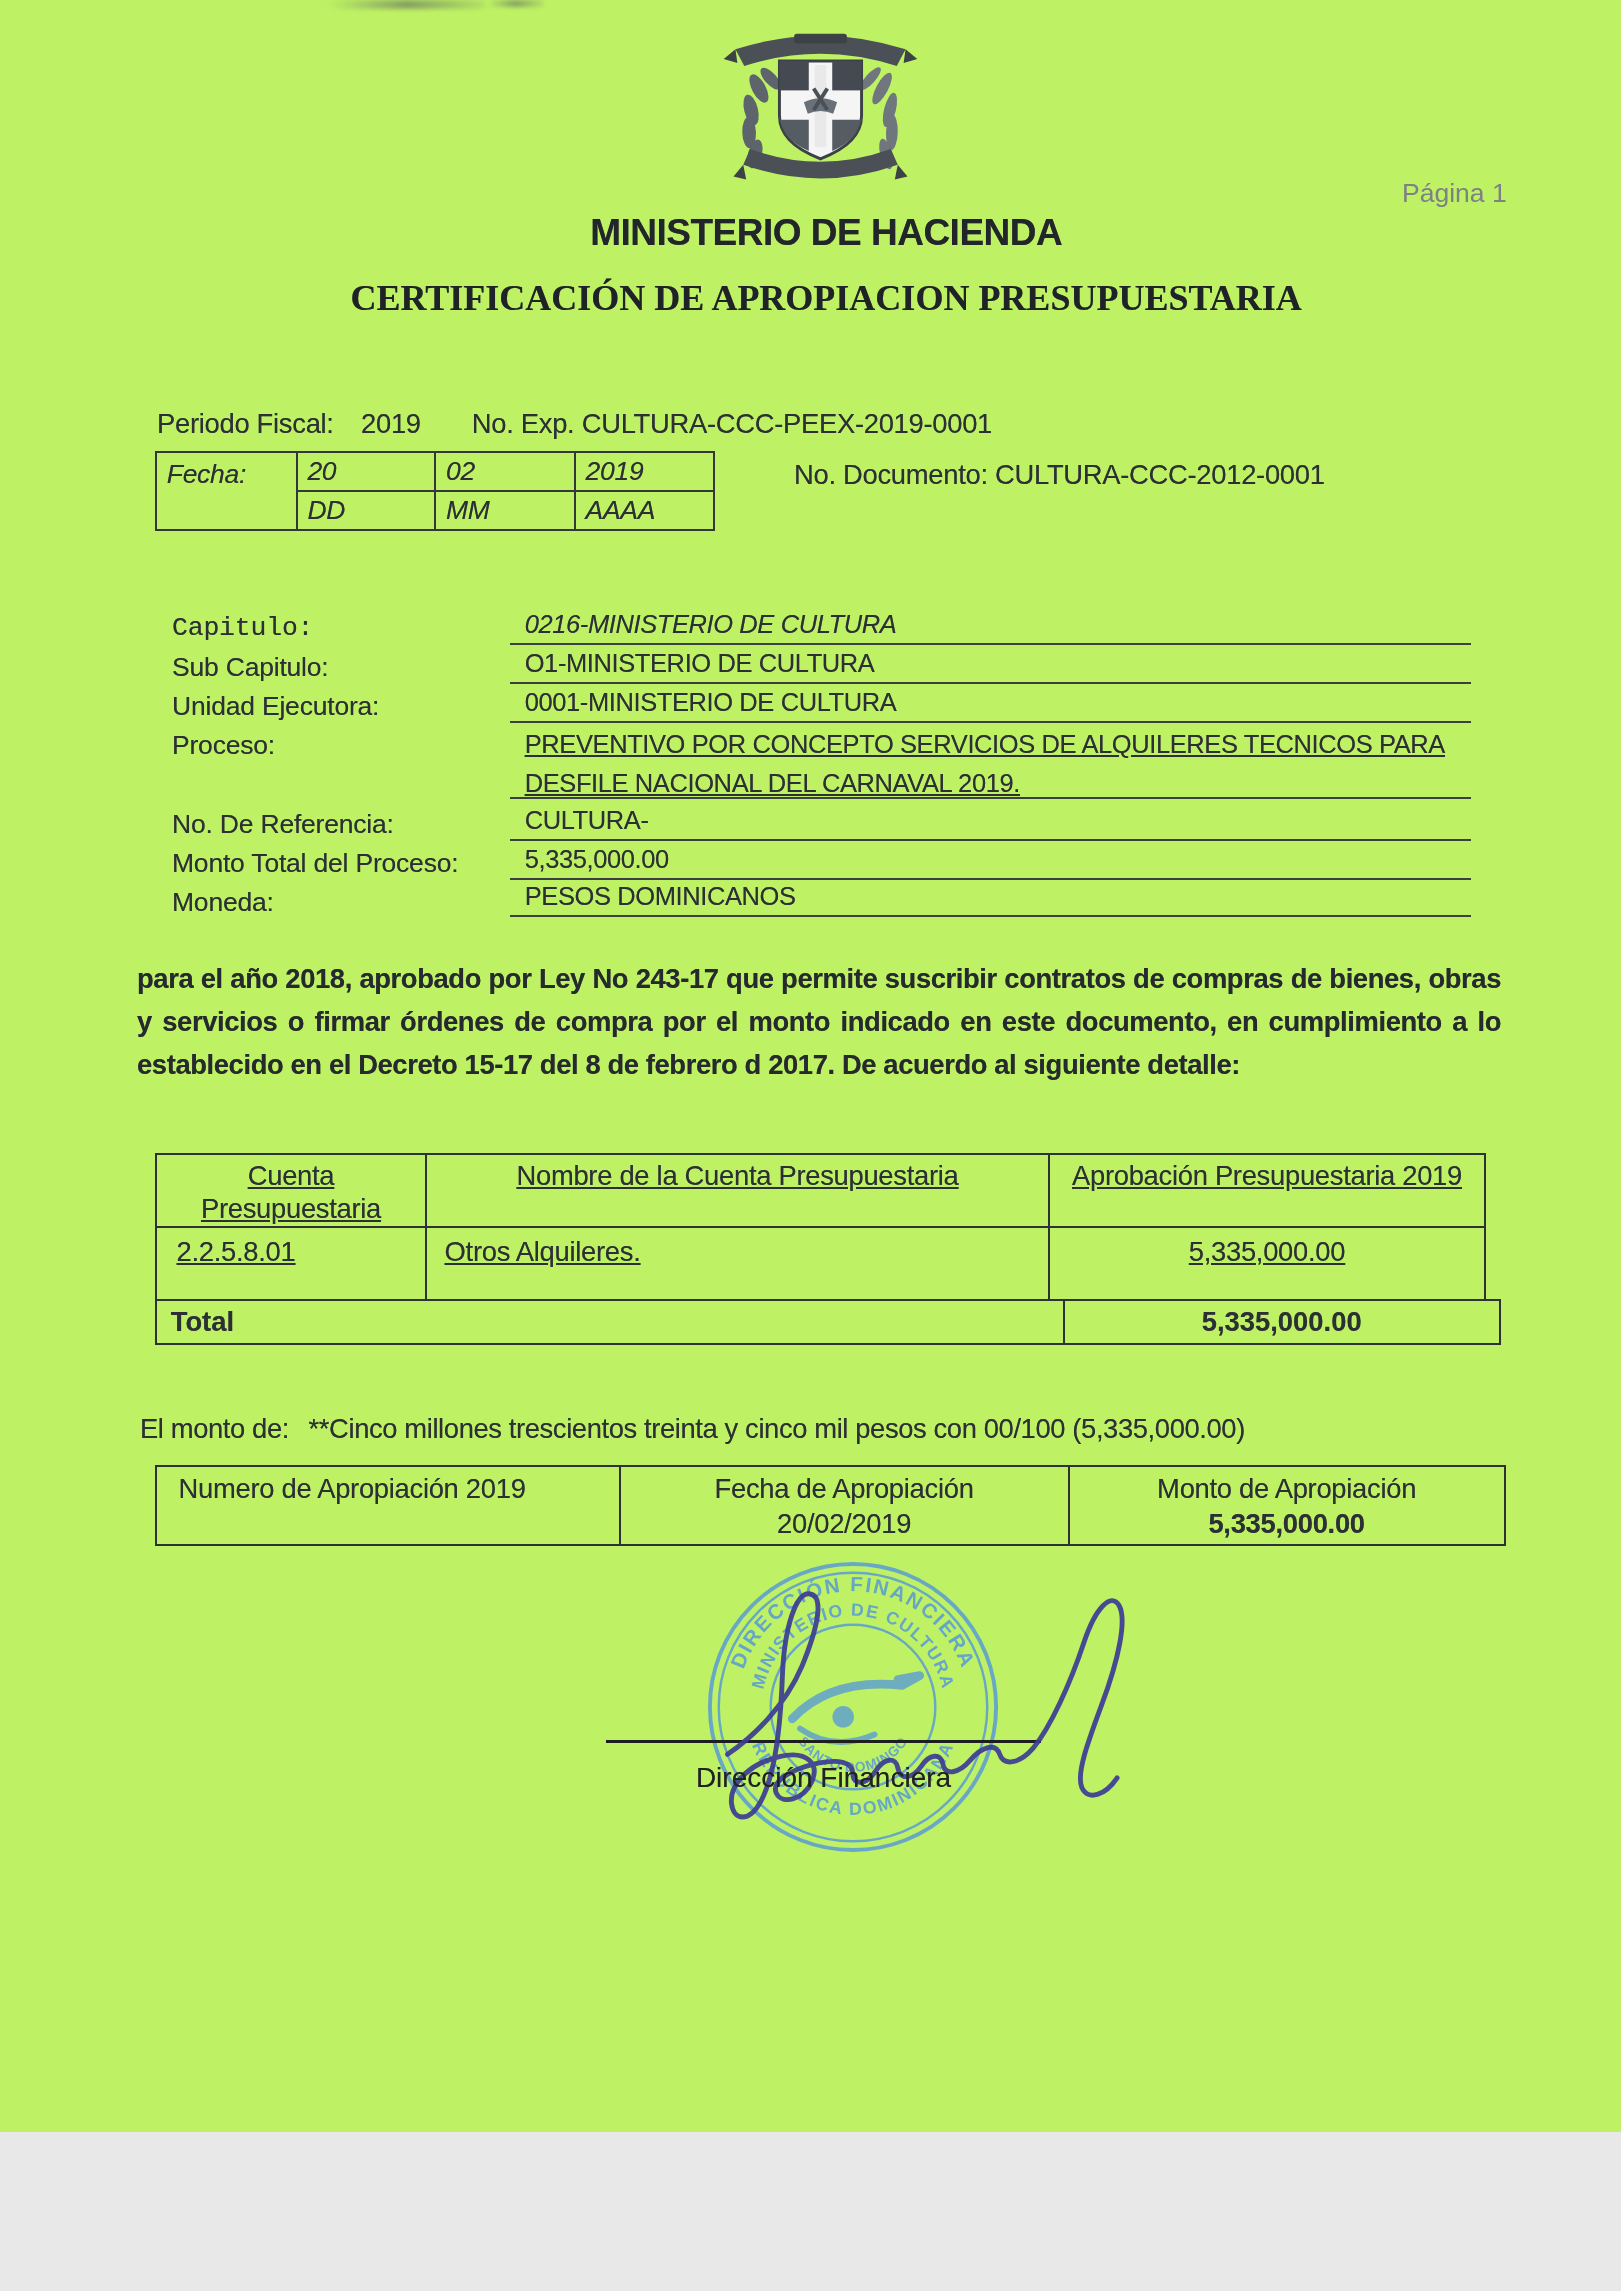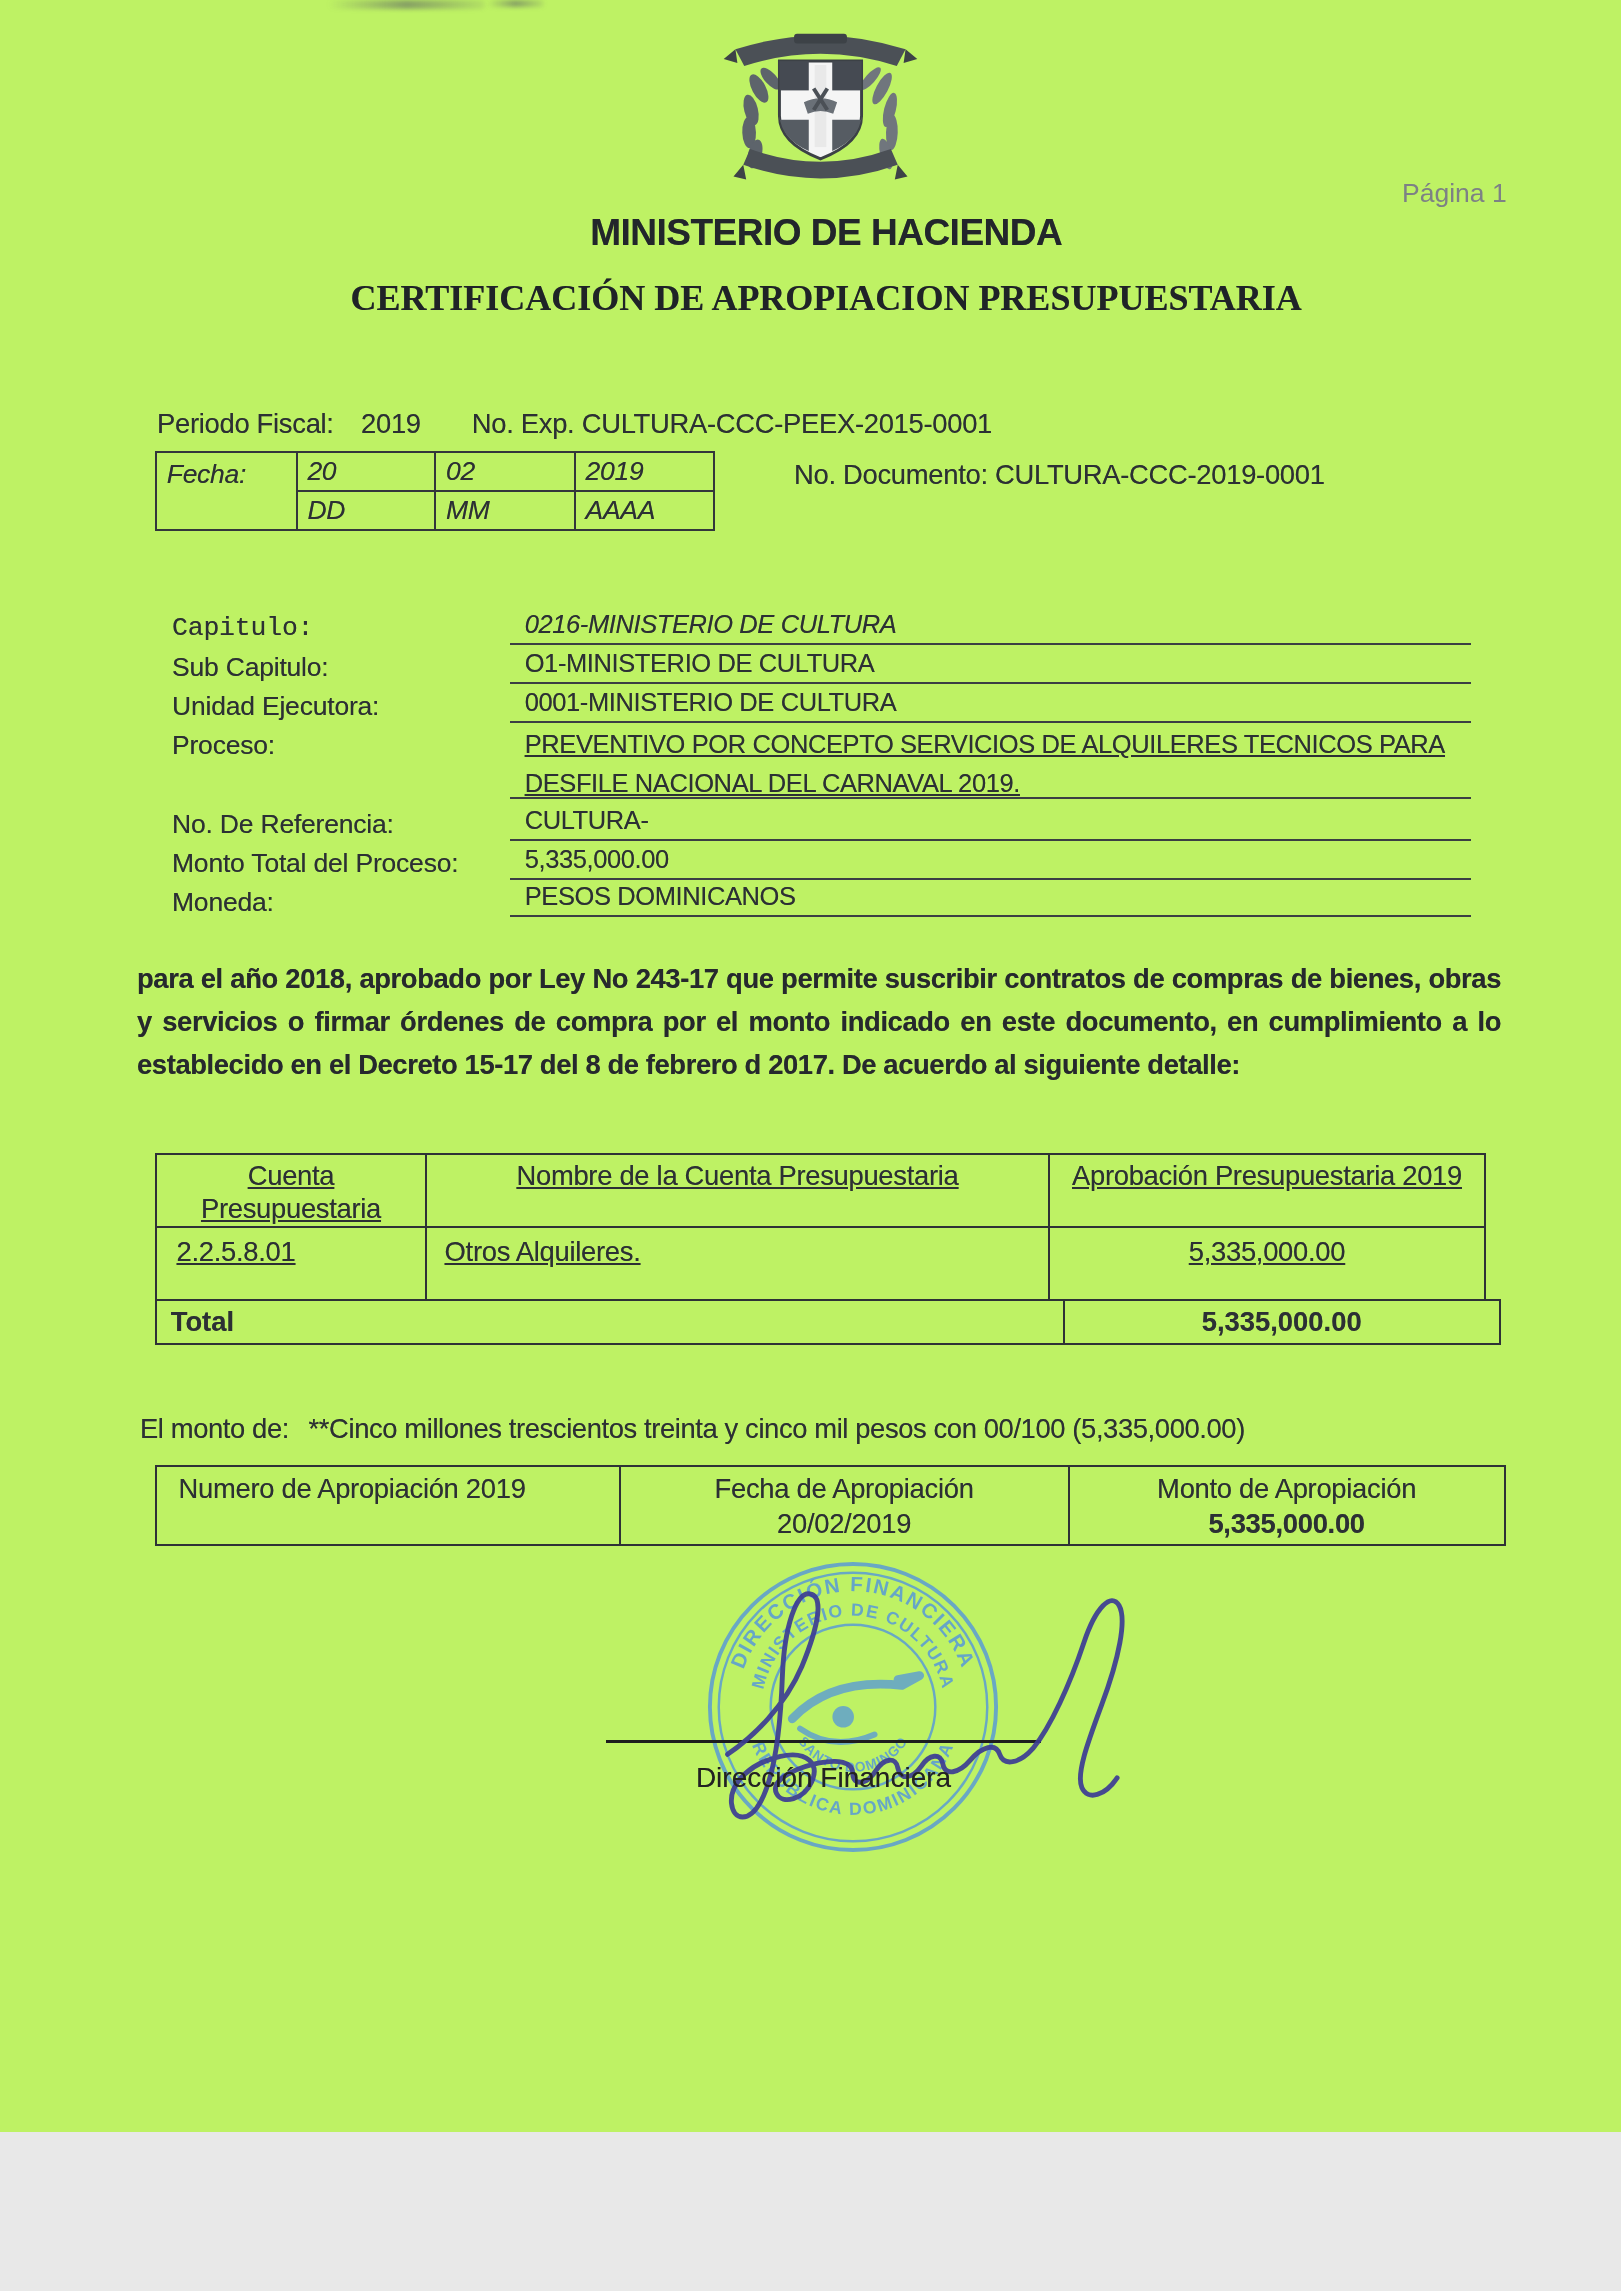--- a/index.html
+++ b/index.html
@@ -109,42 +109,42 @@
     <path d="M46,148 l-10,12 13,3 Z M204,148 l10,12 -13,3 Z" fill="#3d4247"></path>
   </svg>
 
   <div class="abs page-num">Página 1</div>
 
   <div class="abs ministry scan-text">MINISTERIO DE HACIENDA</div>
   <div class="abs cert-title scan-text">CERTIFICACIÓN DE APROPIACION PRESUPUESTARIA</div>
 
   <div class="abs periodo-line scan-text">
     <span>Periodo Fiscal:</span><span class="v">2019</span><span class="exp">No. Exp.</span>
-    <span>CULTURA-CCC-PEEX-2015-0001</span>
+    <span>CULTURA-CCC-PEEX-2019-0001</span>
   </div>
 
   <table class="abs fecha-table scan-text">
     <tbody>
         <tr>
       <td rowspan="2" class="noline" style="width:119px;">Fecha:</td>
       <td style="width:117px;">20</td>
       <td style="width:118px;">02</td>
       <td style="width:118px;">2019</td>
     </tr>
     <tr>
       <td>DD</td>
       <td>MM</td>
       <td>AAAA</td>
     </tr>
   </tbody>
     </table>
 
   <div class="abs no-doc scan-text">
     <span>No. Documento:</span>
-    <span>CULTURA-CCC-2019-0001</span>
+    <span>CULTURA-CCC-2012-0001</span>
   </div>
 
   <div class="abs flabel scan-text" style="top:613px;font-family:Liberation Mono, monospace;">Capitulo:</div>
   <div class="abs fvalue fv-single scan-text" style="top:610px;font-style:italic;">0216-MINISTERIO DE CULTURA</div>
 
   <div class="abs flabel scan-text" style="top:652px;">Sub Capitulo:</div>
   <div class="abs fvalue fv-single scan-text" style="top:649px;">O1-MINISTERIO DE CULTURA</div>
 
   <div class="abs flabel scan-text" style="top:691px;">Unidad Ejecutora:</div>
   <div class="abs fvalue fv-single scan-text" style="top:688px;">0001-MINISTERIO DE CULTURA</div>

